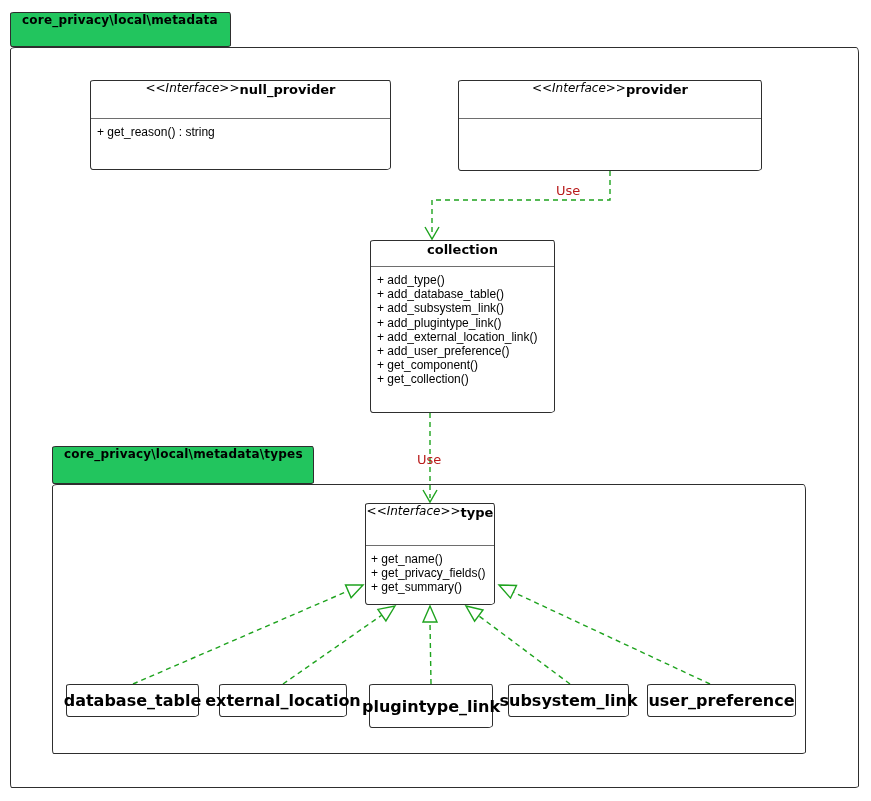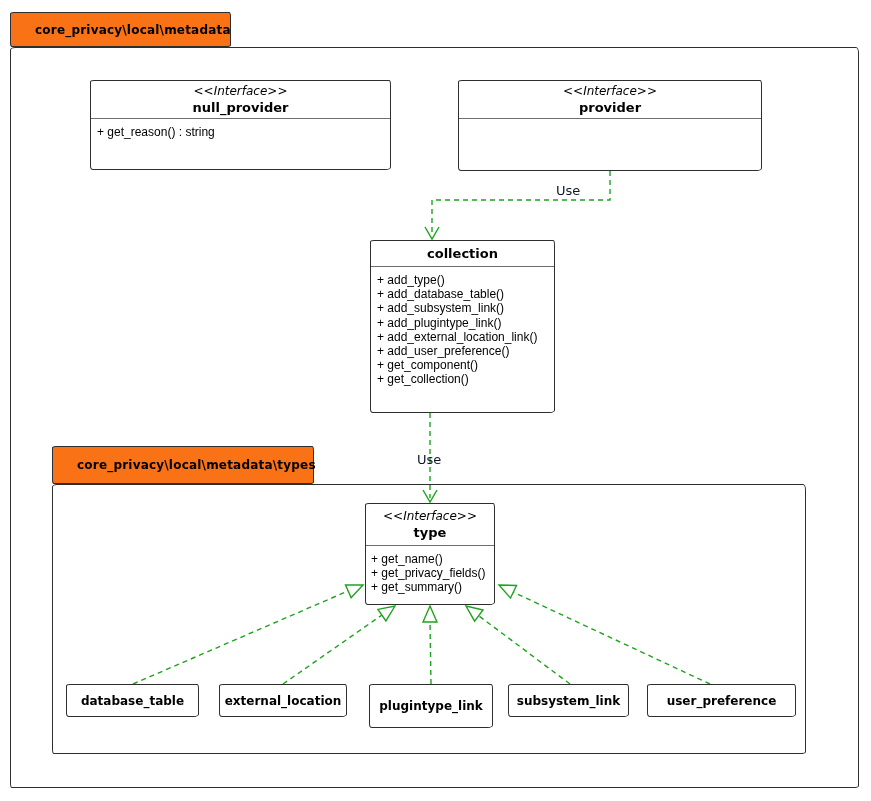--- a/index.html
+++ b/index.html
@@ -11,24 +11,24 @@
     width: 871px;
     height: 801px;
     background: #ffffff;
     overflow: hidden;
   }
 
   
   .pkg-tab {
     position: absolute;
     border: 1.5px solid #2e2e2e;
-    background: #f97316;
+    background: #22c55e;
     display: flex;
-    align-items: center;
-    padding-left: 24px;
+    align-items: flex-start;
+    padding-left: 11px;
     font-weight: bold;
     font-size: 12px;
     letter-spacing: 0.2px;
     z-index: 2;
     border-radius: 4px 2px 5px 2px / 2px 5px 2px 4px;
   }
   .pkg-body {
     position: absolute;
     border: 1.5px solid #2e2e2e;
     background: #fff;
@@ -39,21 +39,21 @@
   
   .uml-class {
     position: absolute;
     border: 1.5px solid #2e2e2e;
     background: #fff;
     z-index: 3;
     border-radius: 4px 2px 5px 3px / 2px 5px 3px 4px;
   }
   .uml-head {
     display: flex;
-    flex-direction: column;
+    flex-direction: row;
     justify-content: center;
     text-align: center;
     border-bottom: 1px solid #6e6e6e;
   }
   .stereotype { font-style: italic; font-size: 12px; line-height: 15px; }
   .cls-name   { font-weight: bold;  font-size: 13px; line-height: 17px; }
   .uml-members {
     padding: 6px 6px 0 6px;
     font-family: "Liberation Sans", sans-serif;
     font-size: 12px;
@@ -62,36 +62,36 @@
 
   .simple-class {
     position: absolute;
     border: 1.5px solid #2e2e2e;
     background: #fff;
     z-index: 3;
     display: flex;
     align-items: center;
     justify-content: center;
     font-weight: bold;
-    font-size: 12px;
+    font-size: 16px;
     border-radius: 4px 2px 5px 3px / 2px 5px 3px 4px;
   }
 
   .arrows {
     position: absolute;
     left: 0; top: 0;
     z-index: 2;
     pointer-events: none;
   }
 
   .edge-label {
     position: absolute;
     font-size: 13px;
     z-index: 4;
-    color: #0f172a;
+    color: #b91c1c;
   }
 </style>
 </head>
 <body>
 
 <div class="canvas">
 
   <div class="pkg-tab" style="left:10px; top:12px; width:221px; height:35px;">
     <span>core_privacy\local\metadata</span>
   </div>

